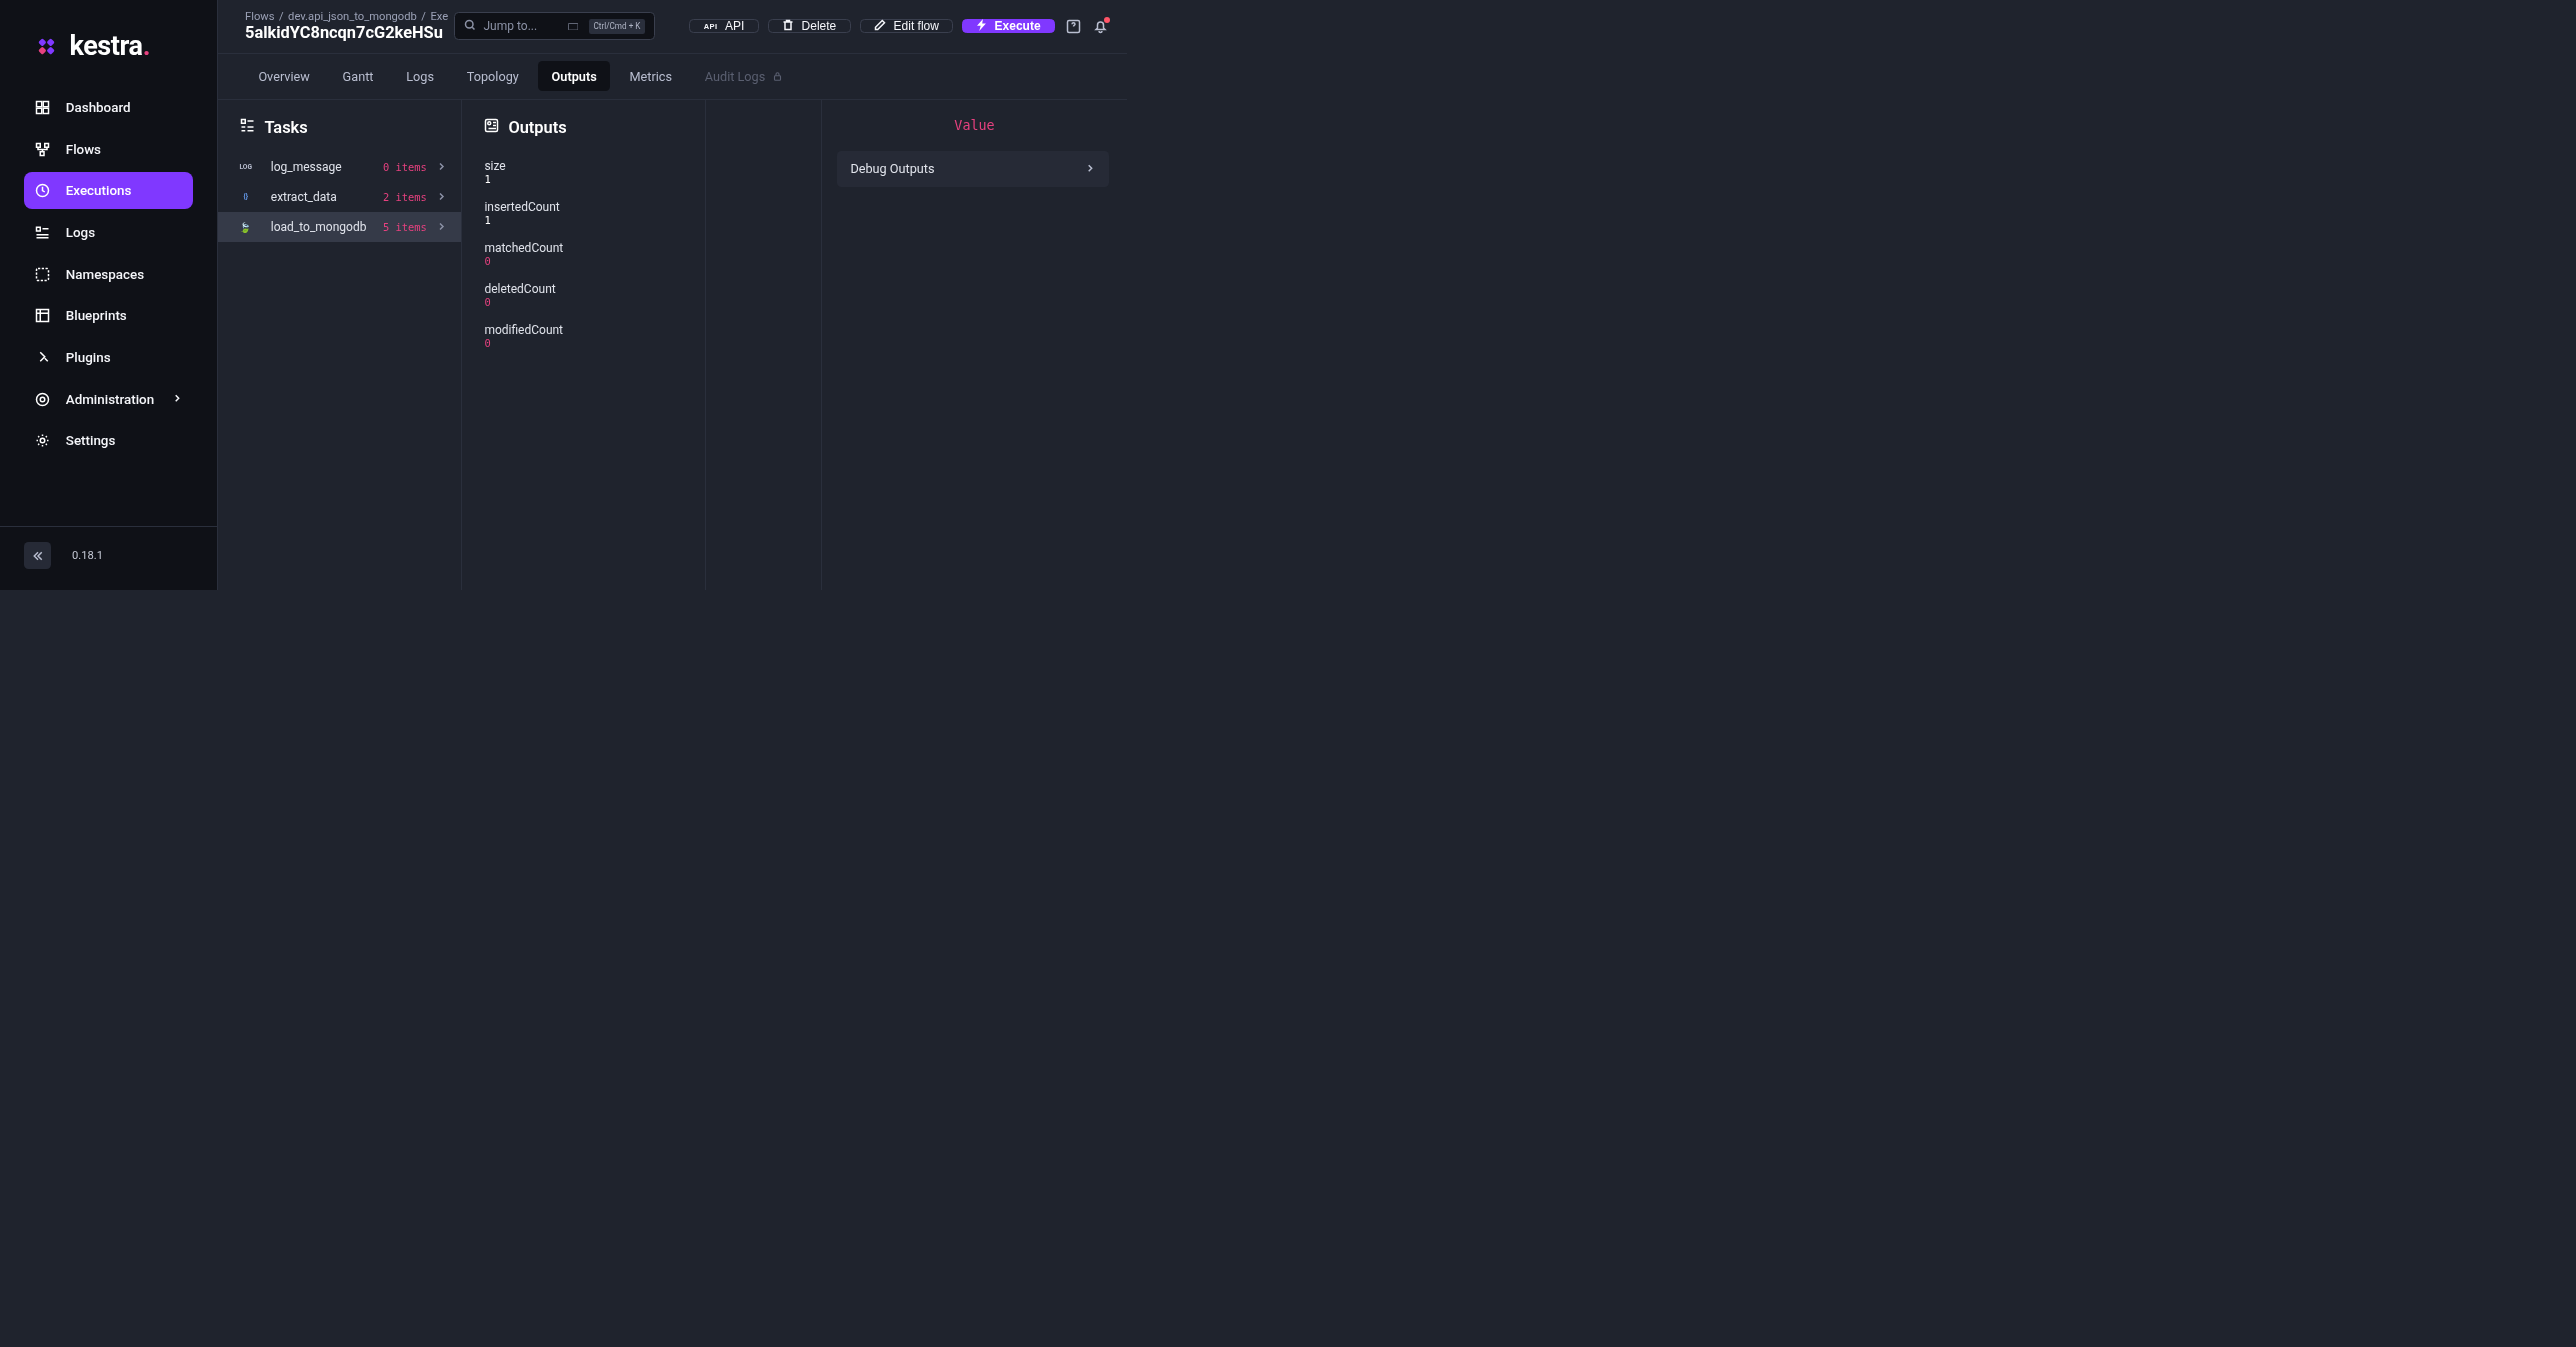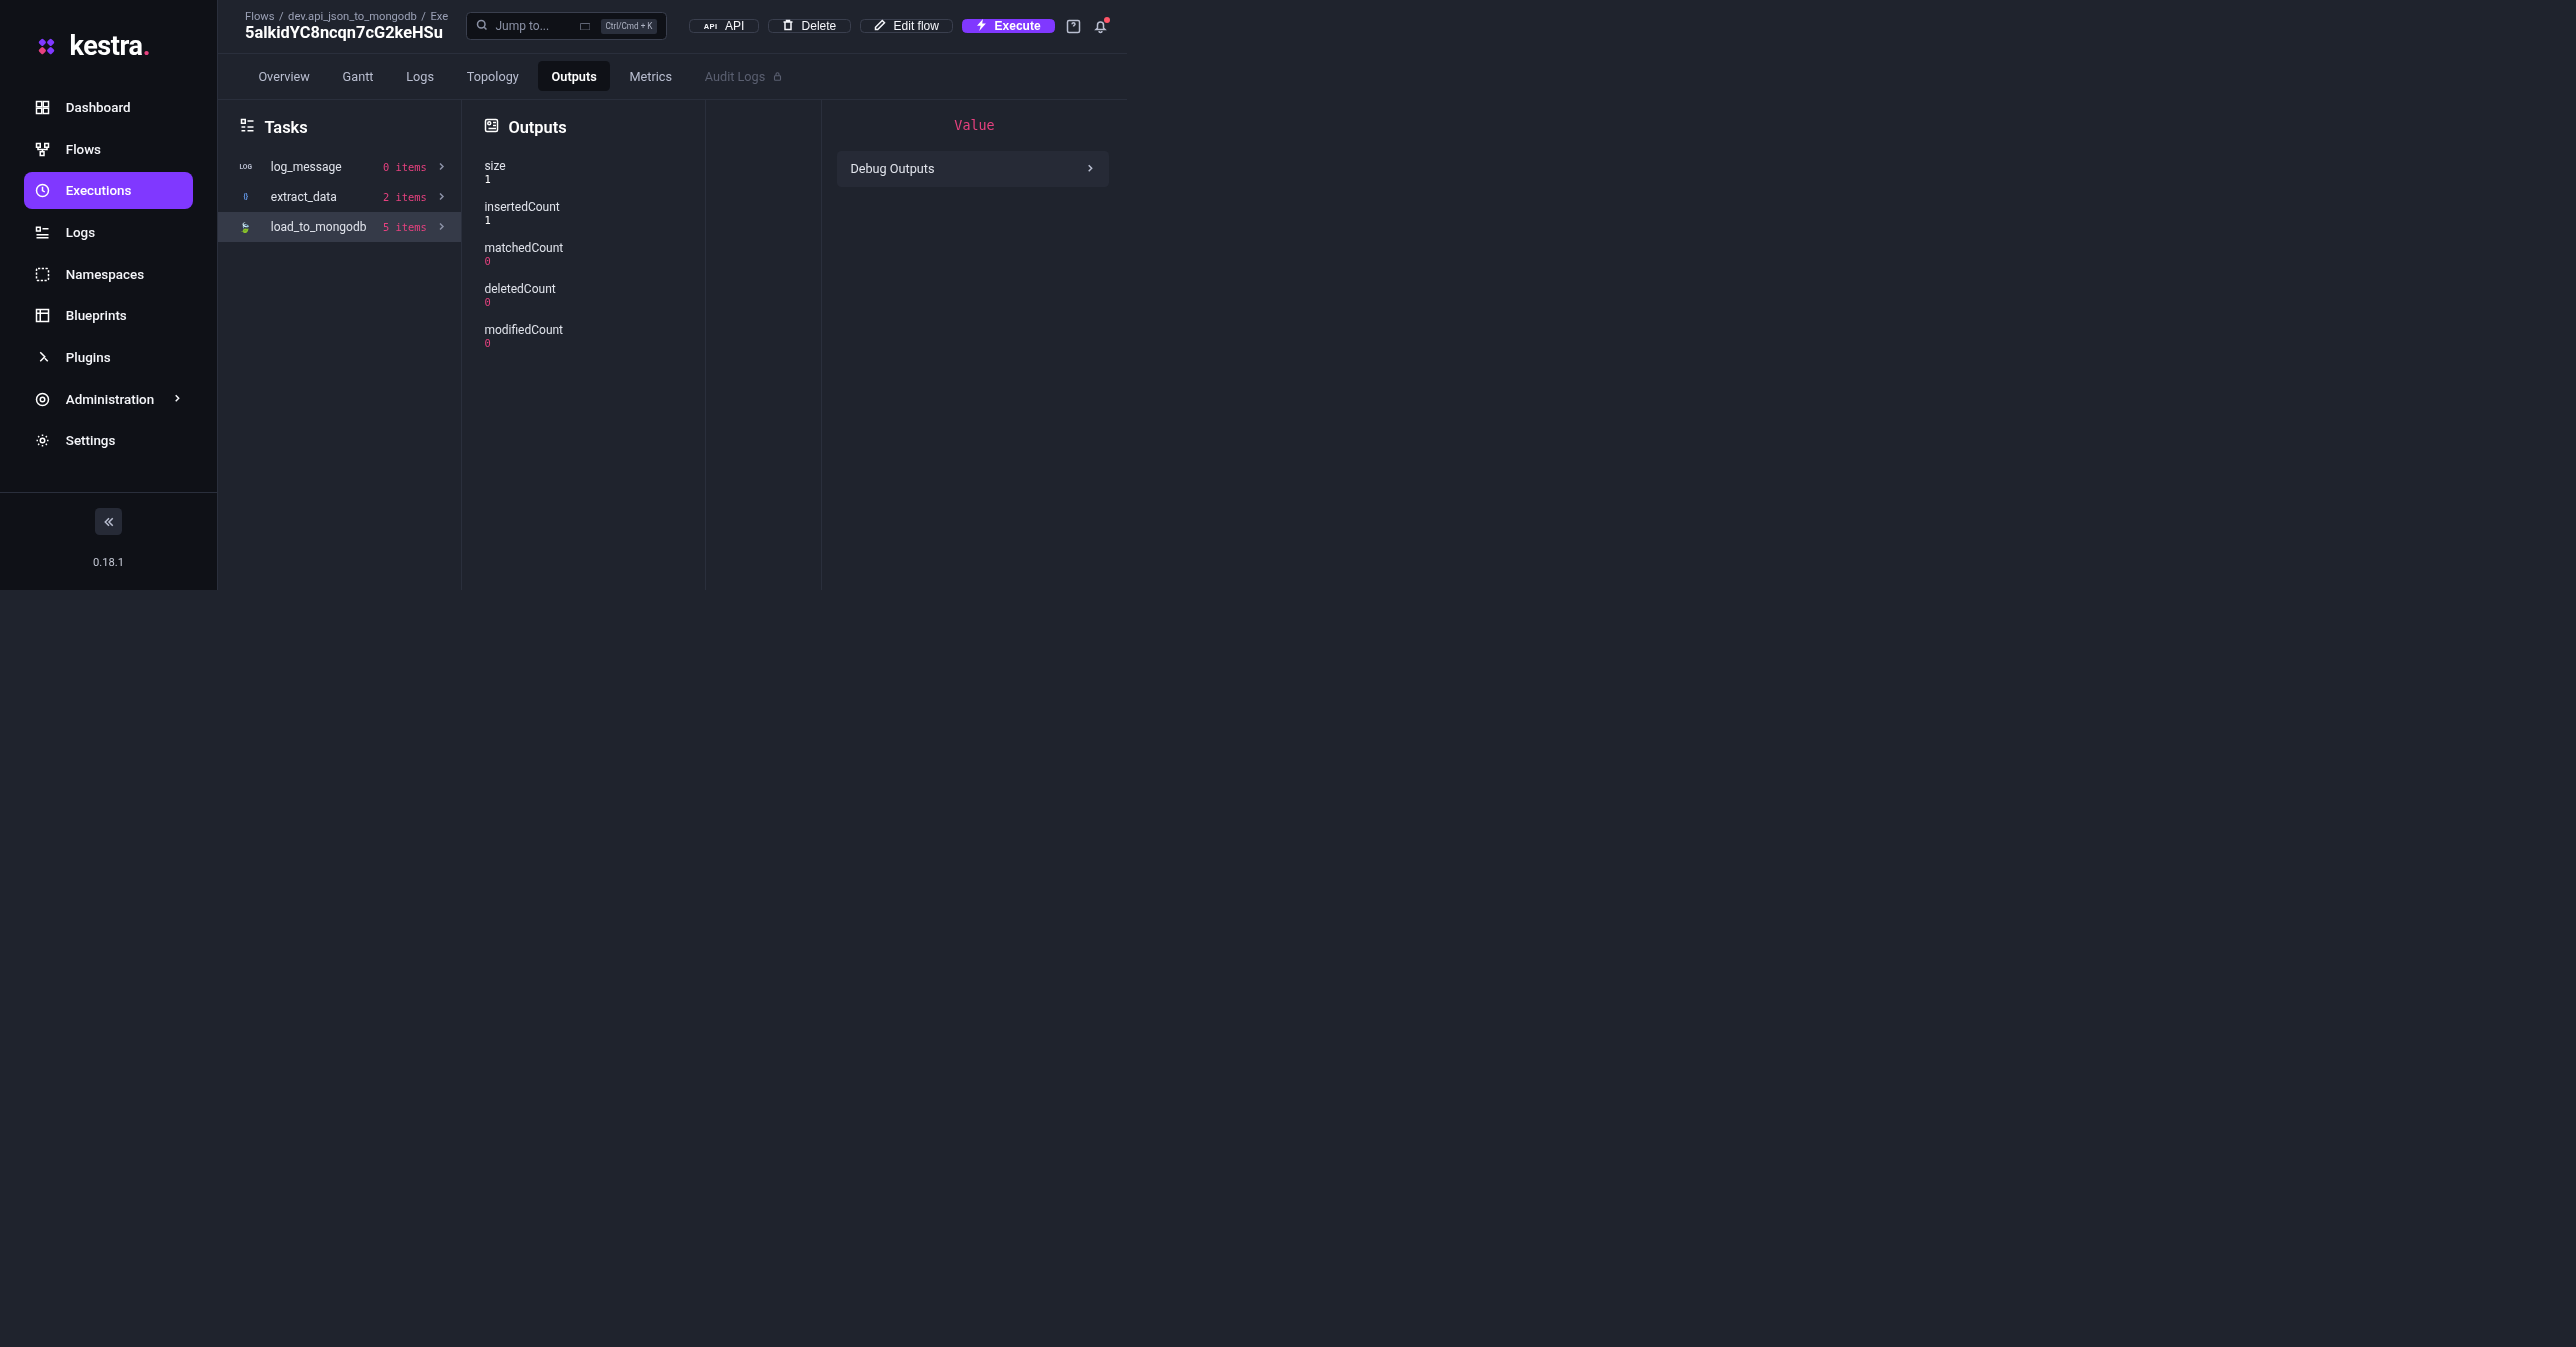--- a/index.html
+++ b/index.html
@@ -64,40 +64,38 @@
   display: inline-flex; align-items: center; justify-content: center;
   color: #fff;
 }
 .nav-item .chev { margin-left: auto; }
 .sidebar-footer {
   border-top: 0.7px solid #2A2F3C;
   padding: 15px 24px 21px 24px;
   display: flex;
   align-items: center;
   gap: 21px;
-  flex-direction: column;
 }
 .collapse-btn {
   width: 27px; height: 27px;
   background: #262A36;
   border-radius: 4.5px;
   display: flex; align-items: center; justify-content: center;
   cursor: pointer;
 }
 .version { font-size: 11.2px; color: #C4C8D4; }
 
 
 .main { flex: 1; display: flex; flex-direction: column; }
 
 
 .header {
   display: flex;
   align-items: center;
   padding: 10.4px 18px 10.4px 27px;
-  gap: 12px;
   border-bottom: 0.7px solid #2A2F3C;
 }
 .breadcrumb-area { min-width: 209px; max-width: 224px; overflow: hidden; }
 .breadcrumb {
   font-size: 11.2px;
   color: #9AA0B5;
   white-space: nowrap;
   overflow: hidden;
   text-overflow: ellipsis;
 }

